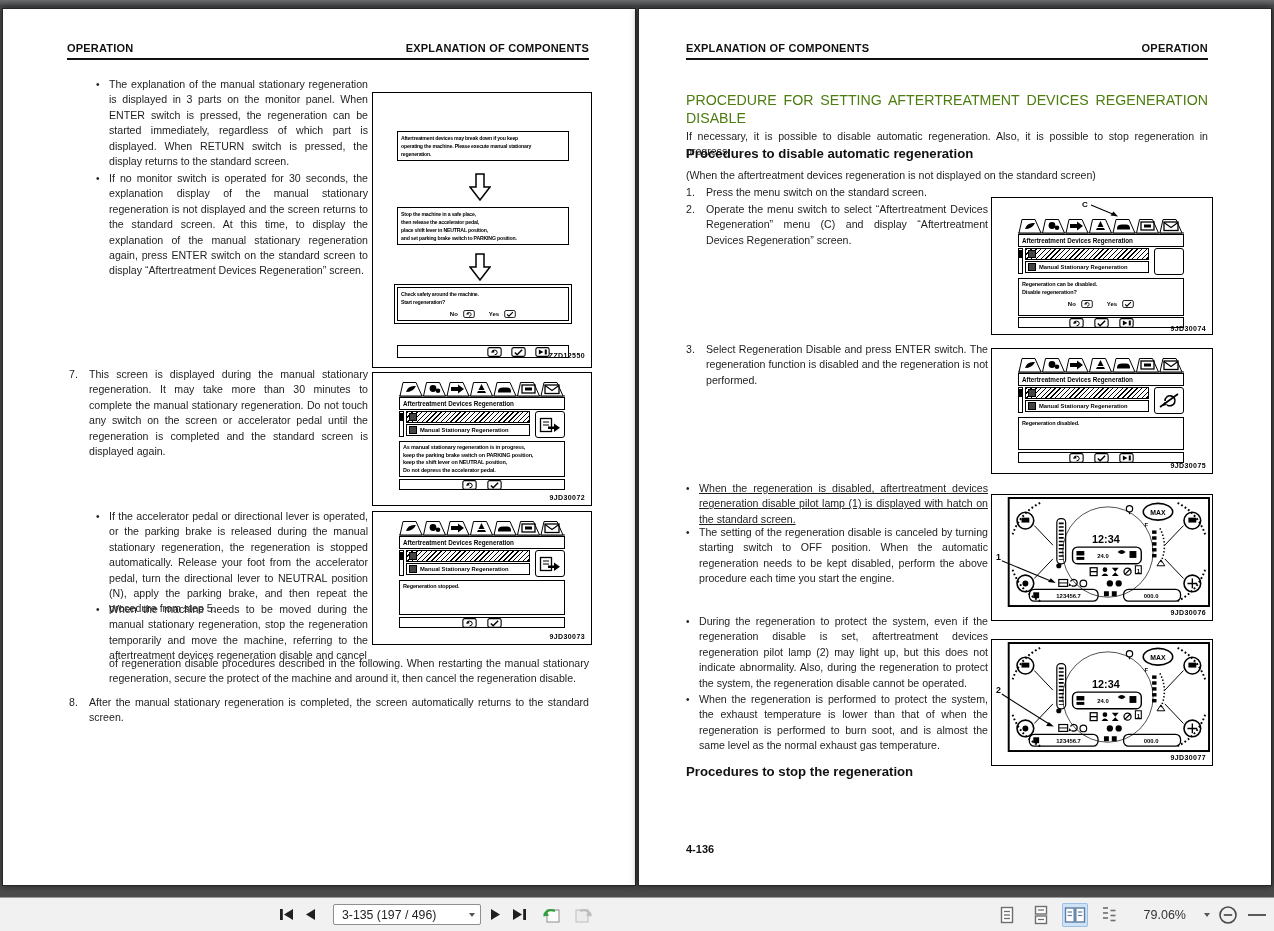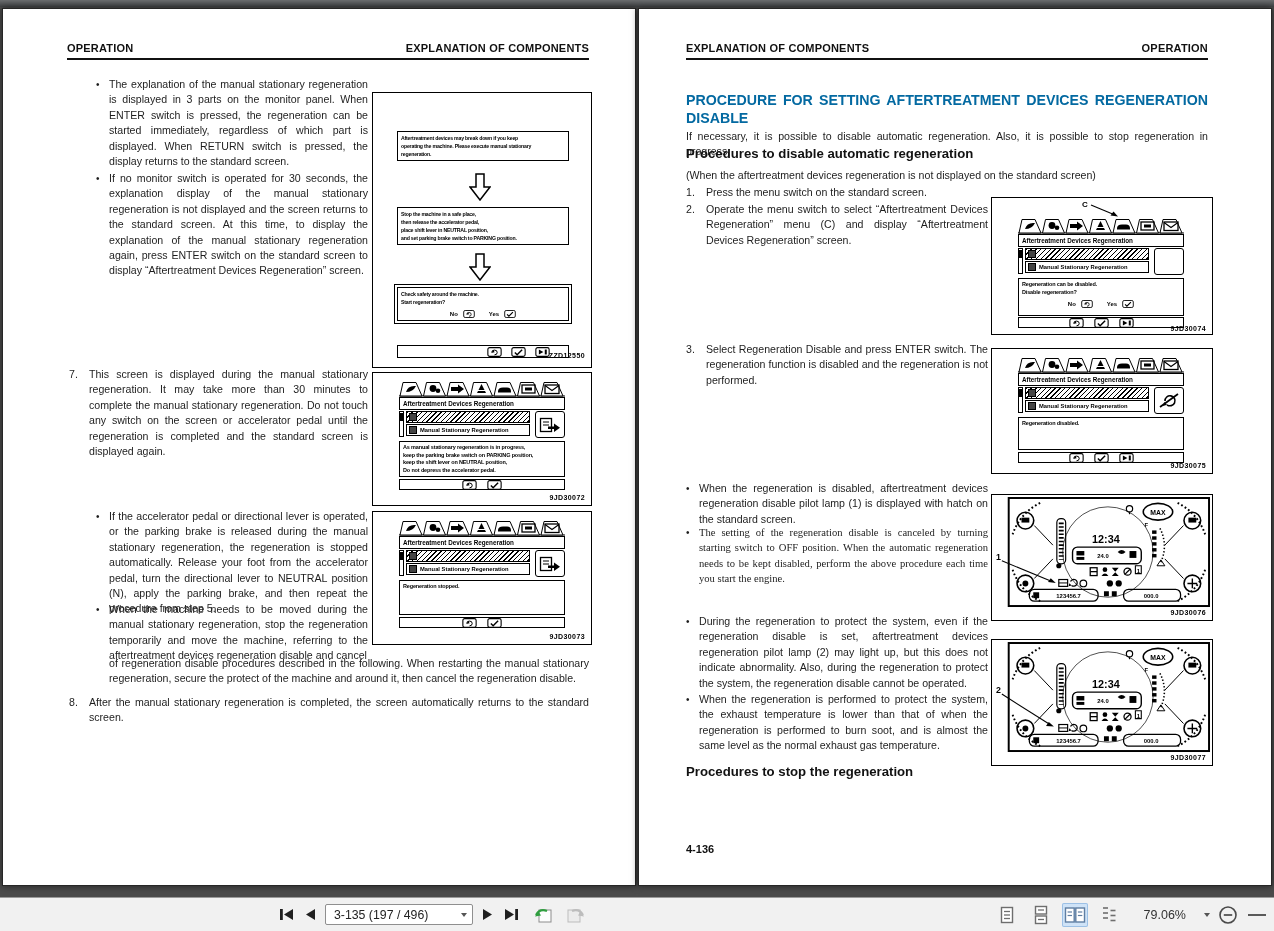--- a/index.html
+++ b/index.html
@@ -12,21 +12,21 @@
         border:1px solid #262626;box-shadow:0 0 7px rgba(0,0,0,.55);box-sizing:border-box;}
   .page-left{left:2px;}
   .page-right{left:638px;}
   .hdr{position:absolute;top:33px;display:flex;justify-content:space-between;
        font-weight:bold;font-size:11px;line-height:13px;color:#111;letter-spacing:.2px;}
   .hrule{position:absolute;height:2px;background:#111;}
   .t{position:absolute;font-size:10.6px;line-height:15.4px;color:#1d1d1d;text-align:justify;}
   .li{display:flex;}
   .num{width:20px;flex:none;}
   .bull{width:13px;flex:none;font-size:10px;}
-  .h1{position:absolute;font-weight:bold;font-size:14.2px;line-height:17.5px;color:#0369a1;text-align:justify;}
+  .h1{position:absolute;font-weight:normal;font-size:14.2px;line-height:17.5px;color:#4d7c0f;text-align:justify;}
   .h2{position:absolute;font-weight:bold;font-size:13.2px;line-height:16px;color:#111;}
   .pfoot{position:absolute;font-weight:bold;font-size:11px;color:#111;}
   
   .fig{position:absolute;background:#fff;border:1.3px solid #000;box-sizing:border-box;}
   .figlabel{position:absolute;right:6px;bottom:4px;font-weight:bold;font-size:7px;
             letter-spacing:.4px;color:#000;}
   
   .fbox{position:absolute;left:24px;width:172px;border:1.3px solid #000;padding:2px 3px;
         box-sizing:border-box;background:#fff;}
   .dbl{outline:1.2px solid #000;outline-offset:2.5px;}
@@ -69,21 +69,21 @@
   .ct-small{font-family:"Liberation Sans",sans-serif;font-weight:bold;font-size:6px;}
   .ct-f{font-family:"Liberation Sans",sans-serif;font-weight:bold;font-size:6px;}
   .ct-callout{font-family:"Liberation Sans",sans-serif;font-weight:bold;font-size:9px;}
   .cluster line{stroke:#000;}
   
   .toolbar{position:absolute;left:0;bottom:0;width:100%;height:34px;background:#f1f1f1;
            border-top:1px solid #9a9a9a;box-sizing:border-box;}
   .navgrp{position:absolute;left:278px;top:0;height:100%;display:flex;align-items:center;gap:9px;}
   .tbtn{display:flex;align-items:center;justify-content:center;cursor:default;}
   .pagebox{width:148px;height:21px;background:#fff;border:1px solid #8f8f8f;border-radius:2px;
-           display:flex;align-items:center;justify-content:space-between;padding:0 5px 0 8px;box-sizing:border-box;}
+           display:flex;align-items:center;justify-content:space-between;padding:0 5px 0 8px;box-sizing:border-box;margin-left:8px;}
   .pagebox .ptxt{font-size:12.3px;color:#222;white-space:nowrap;}
   .tri-down{width:0;height:0;border-left:3.5px solid transparent;border-right:3.5px solid transparent;
             border-top:4.5px solid #555;}
   .rgrp{position:absolute;right:8px;top:0;height:100%;display:flex;align-items:center;gap:8px;}
   .viewbtn{width:26px;height:24px;display:flex;align-items:center;justify-content:center;border-radius:2px;}
   .viewbtn.sel{background:#cfe3f7;box-shadow:0 0 0 1px #9cc0e5 inset;}
   .zoomtext{font-size:12.5px;color:#333;margin:0 10px 0 14px;}
   .zoombtn{width:20px;height:20px;display:flex;align-items:center;justify-content:center;}
   .slider-stub{width:18px;height:2px;background:#5a5a5a;margin-left:2px;}
 </style>
@@ -330,25 +330,25 @@
     <div class="t li" style="left:47px;top:193px;width:302px;">
       <span class="num">2.</span>
       <div style="width:282px;">Operate the menu switch to select “Aftertreatment Devices Regeneration” menu (C) and display “Aftertreatment Devices Regeneration” screen.</div>
     </div>
     <div class="t li" style="left:47px;top:333px;width:302px;">
       <span class="num">3.</span>
       <div style="width:282px;">Select Regeneration Disable and press ENTER switch. The regeneration function is disabled and the regeneration is not performed.</div>
     </div>
     <div class="t li" style="left:47px;top:472px;width:302px;">
       <span class="bull">•</span>
-      <div style="width:289px;">When the regeneration is disabled, aftertreatment devices regeneration disable pilot lamp (1) is displayed with hatch on the standard screen.</div>
+      <div style="width:289px;text-decoration:underline;">When the regeneration is disabled, aftertreatment devices regeneration disable pilot lamp (1) is displayed with hatch on the standard screen.</div>
     </div>
     <div class="t li" style="left:47px;top:516px;width:302px;">
       <span class="bull">•</span>
-      <div style="width:289px;font-family:Liberation Serif, serif;">The setting of the regeneration disable is canceled by turning starting switch to OFF position. When the automatic regeneration needs to be kept disabled, perform the above procedure each time you start the engine.</div>
+      <div style="width:289px;">The setting of the regeneration disable is canceled by turning starting switch to OFF position. When the automatic regeneration needs to be kept disabled, perform the above procedure each time you start the engine.</div>
     </div>
     <div class="t li" style="left:47px;top:605px;width:302px;">
       <span class="bull">•</span>
       <div style="width:289px;">During the regeneration to protect the system, even if the regeneration disable is set, aftertreatment devices regeneration pilot lamp (2) may light up, but this does not indicate abnormality. Also, during the regeneration to protect the system, the regeneration disable cannot be operated.</div>
     </div>
     <div class="t li" style="left:47px;top:683px;width:302px;">
       <span class="bull">•</span>
       <div style="width:289px;">When the regeneration is performed to protect the system, the exhaust temperature is lower than that of when the regeneration is performed to burn soot, and is almost the same level as the normal exhaust gas temperature.</div>
     </div>
     <div class="h2" style="left:47px;top:755px;">Procedures to stop the regeneration</div>

